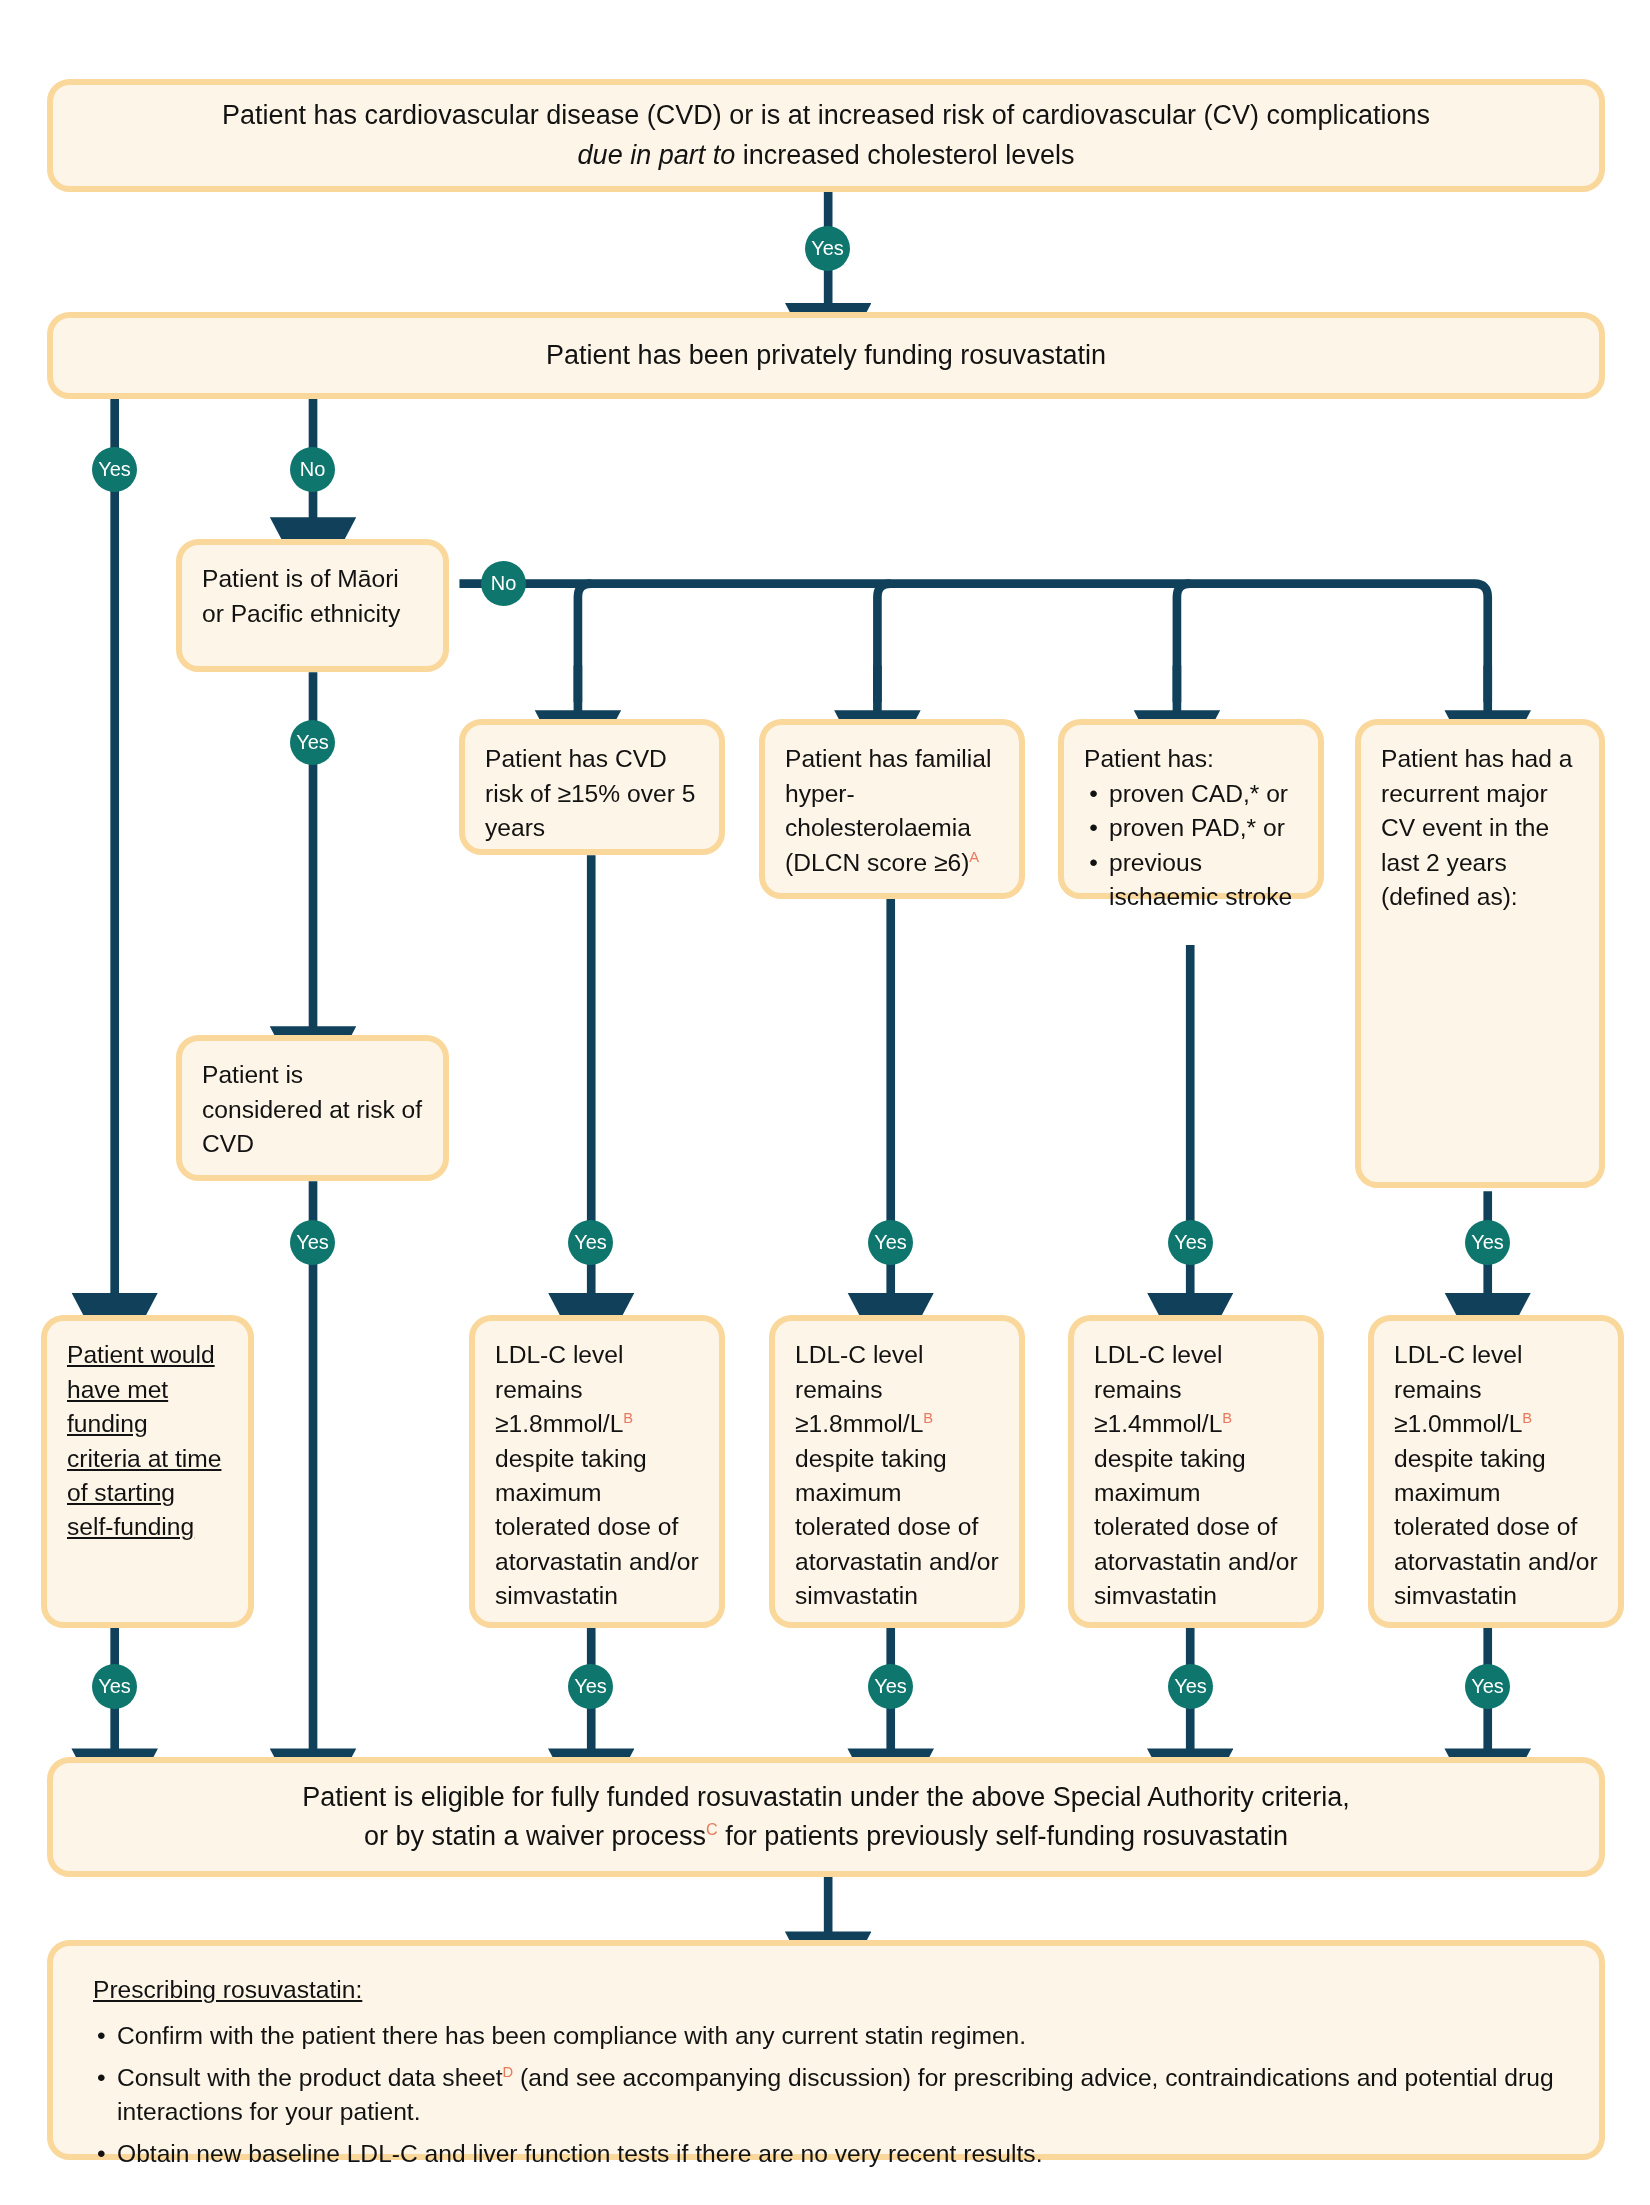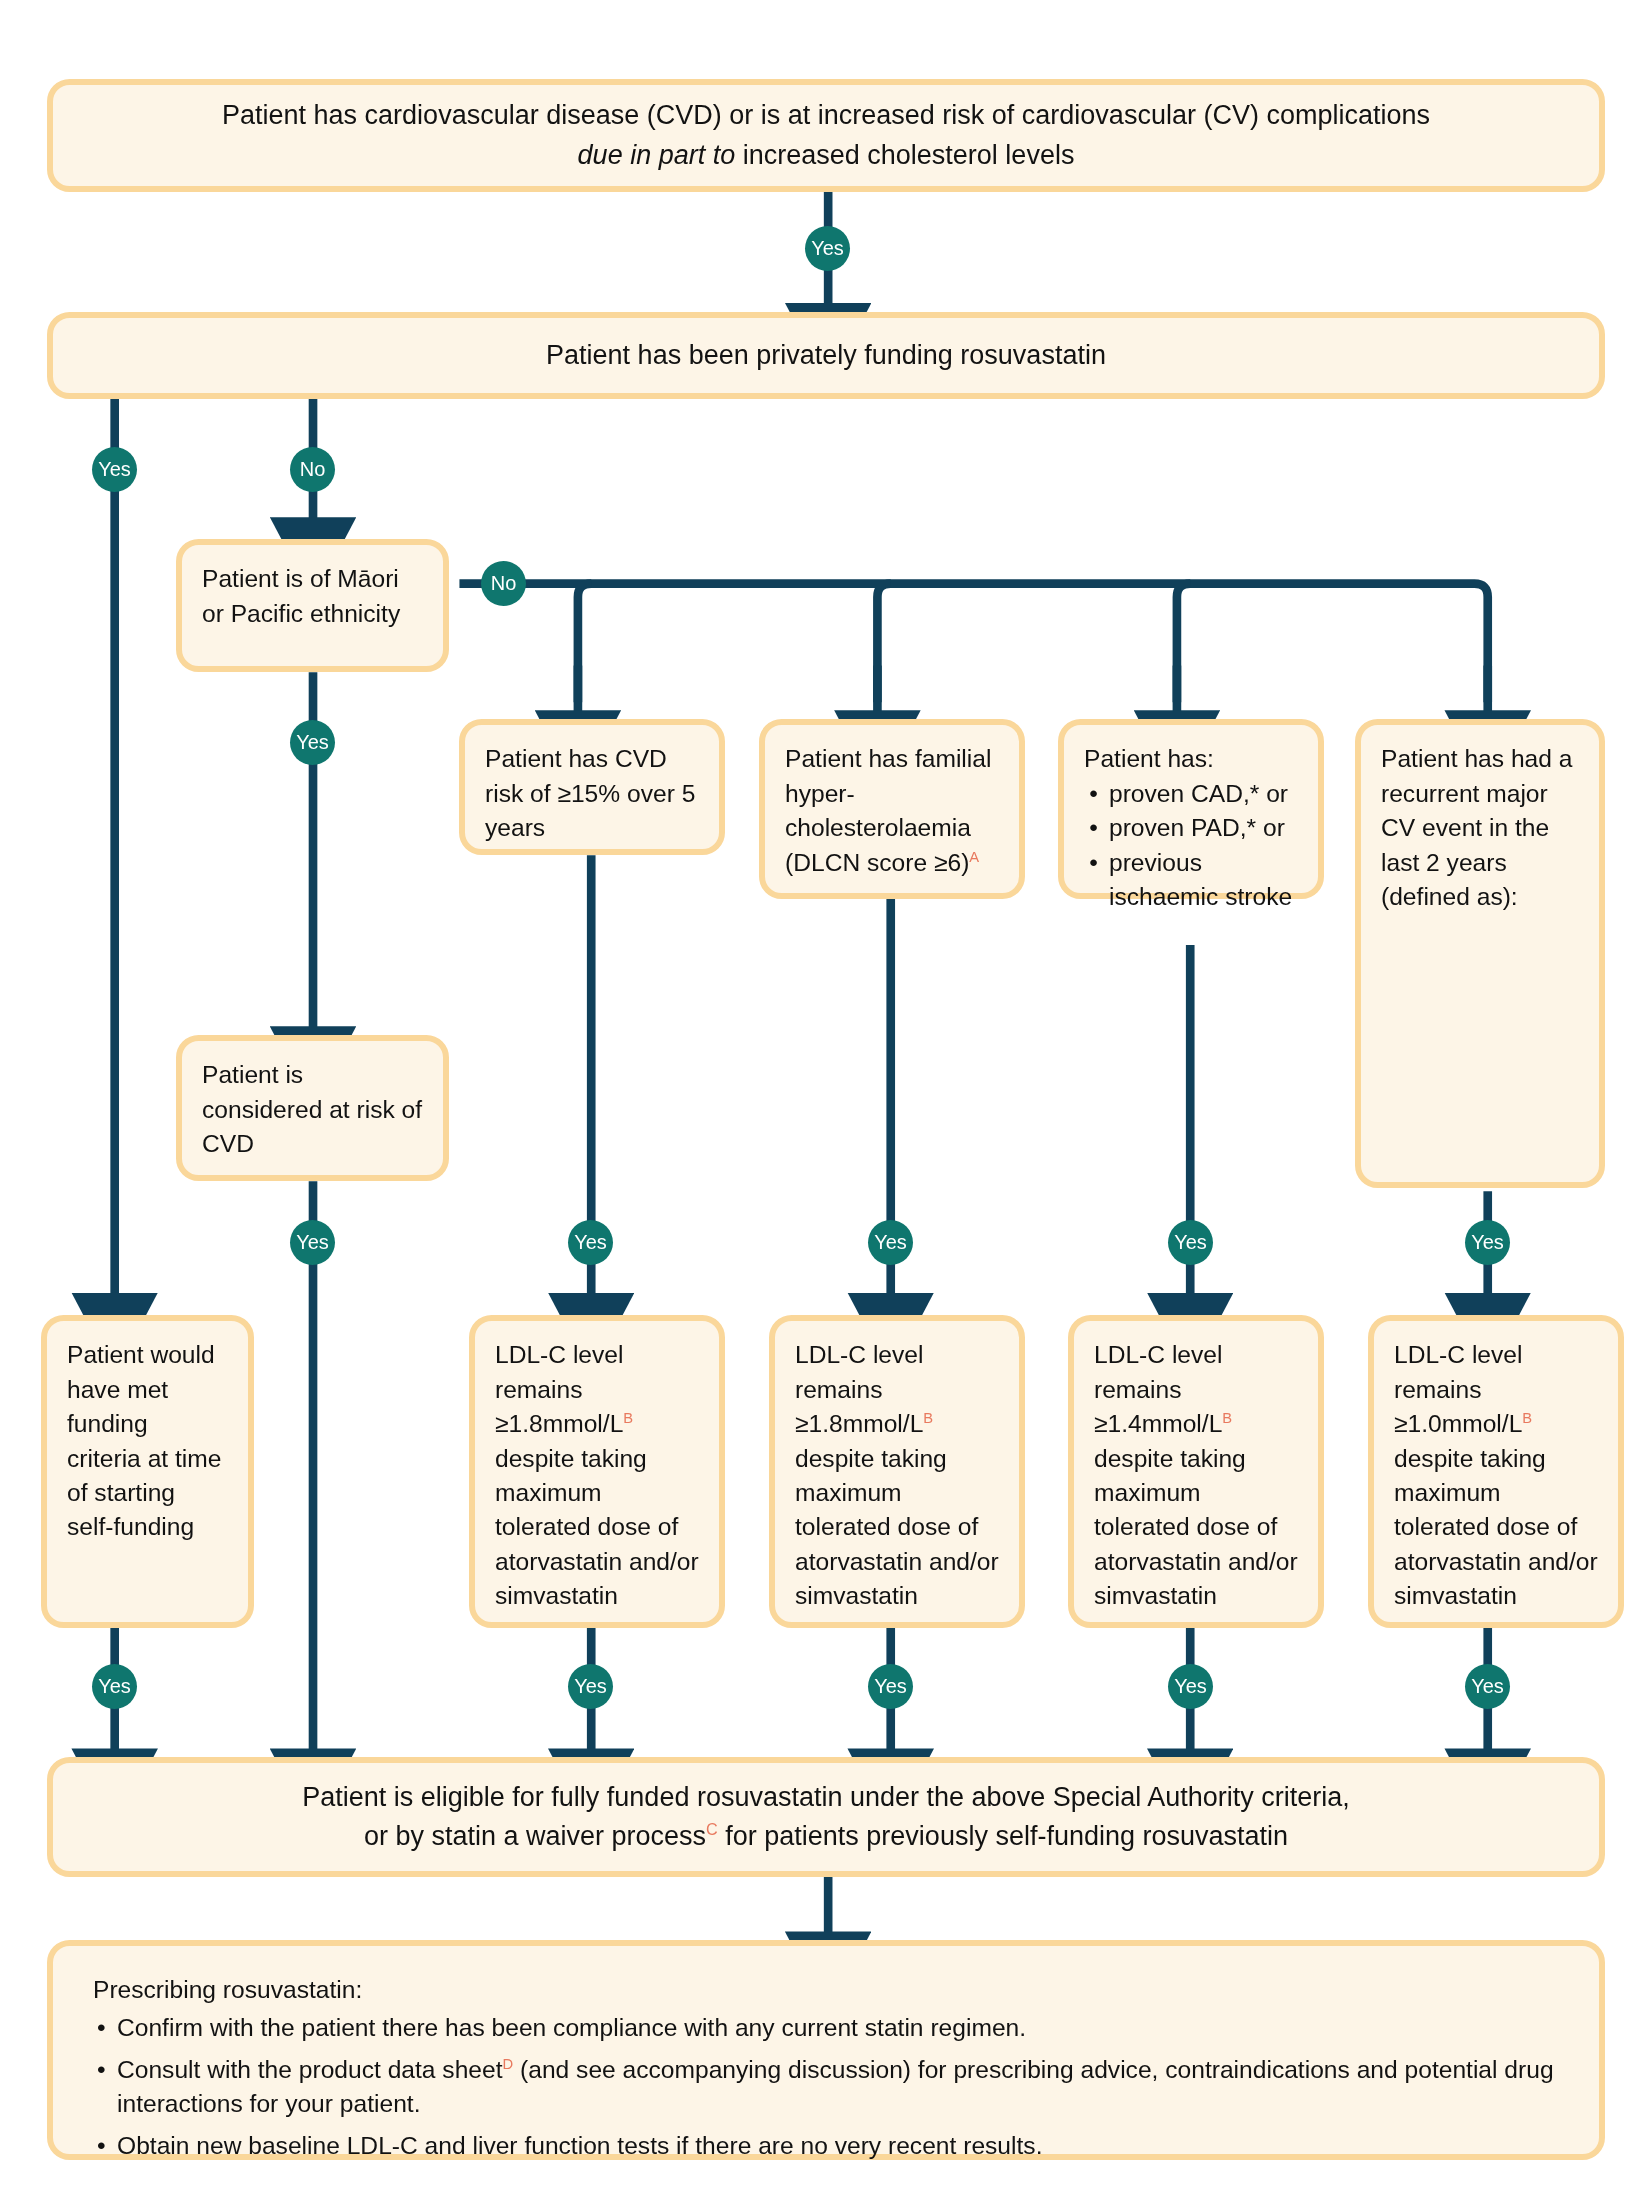--- a/index.html
+++ b/index.html
@@ -97,21 +97,22 @@
     background: #fdf5e7;
     border: 6px solid #fad79a;
     border-radius: 22.6px;
     color: #121212;
     font-size: 24.6px;
     line-height: 1.42;
     padding: 27px 40px 29px 40px;
     z-index: 3;
   }
   #prescribe .ptitle {
-    margin-bottom: 3px;
+    margin-bottom: 11px;
+    text-decoration: underline;
   }
   #prescribe ul {
     margin: 0;
     padding: 0;
     list-style: none;
   }
   #prescribe ul > li {
     position: relative;
     padding-left: 24px;
     margin-bottom: 6.7px;
@@ -200,21 +201,21 @@
       <li>proven CAD,* or</li>
       <li>proven PAD,* or</li>
       <li>previous ischaemic stroke</li>
     </ul>
   </div>
 
   <div class="box narrow" style="left:1355px; top:719px; width:250px; height:469px;">
     <div class="lead">Patient has had a recurrent major CV event in the last 2 years (defined as):</div>
   </div>
 
-  <div class="box narrow" style="left:41px; top:1315px; width:213px; height:313px;">
+  <div class="box narrow" style="left:41px; top:1315px; width:213px; height:313px;text-decoration:underline;">
     <span>Patient would have met funding criteria at time of starting self-funding</span>
   </div>
 
   <div class="box narrow" style="left:469px; top:1315px; width:256px; height:313px;">
     <span>LDL-C level remains </span><span>≥1.8mmol/L</span><span class="sup">B</span><span> despite taking maximum tolerated dose of atorvastatin and/or simvastatin</span>
   </div>
 
   <div class="box narrow" style="left:769px; top:1315px; width:256px; height:313px;">
     <span>LDL-C level remains </span><span>≥1.8mmol/L</span><span class="sup">B</span><span> despite taking maximum tolerated dose of atorvastatin and/or simvastatin</span>
   </div>

